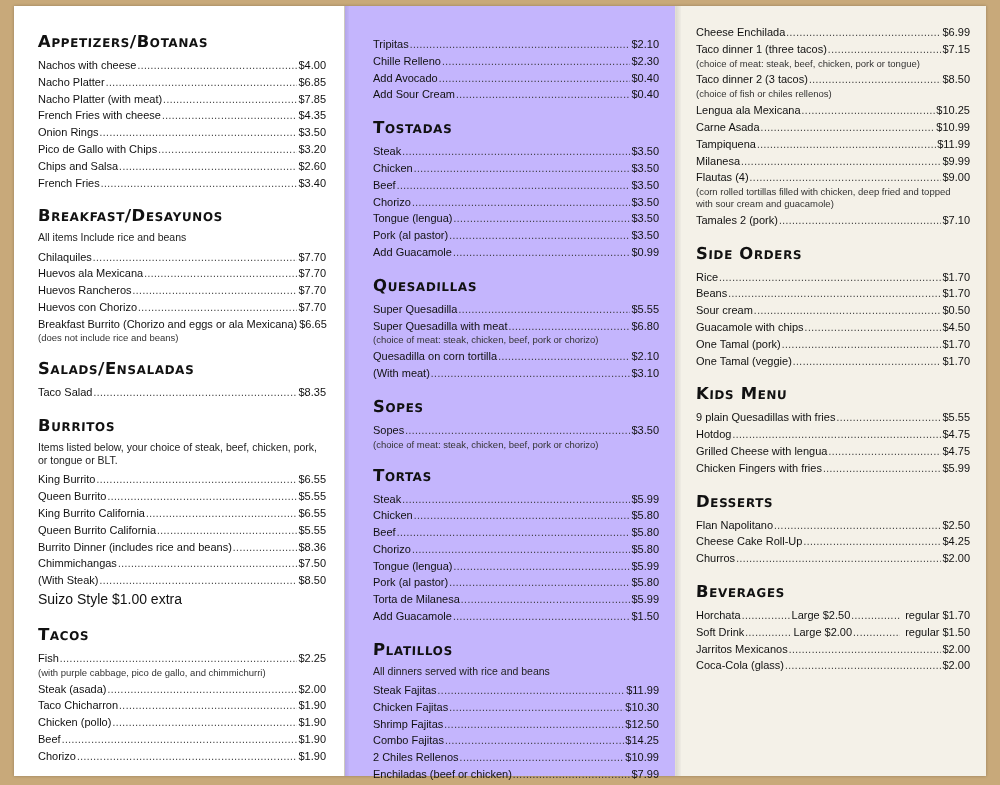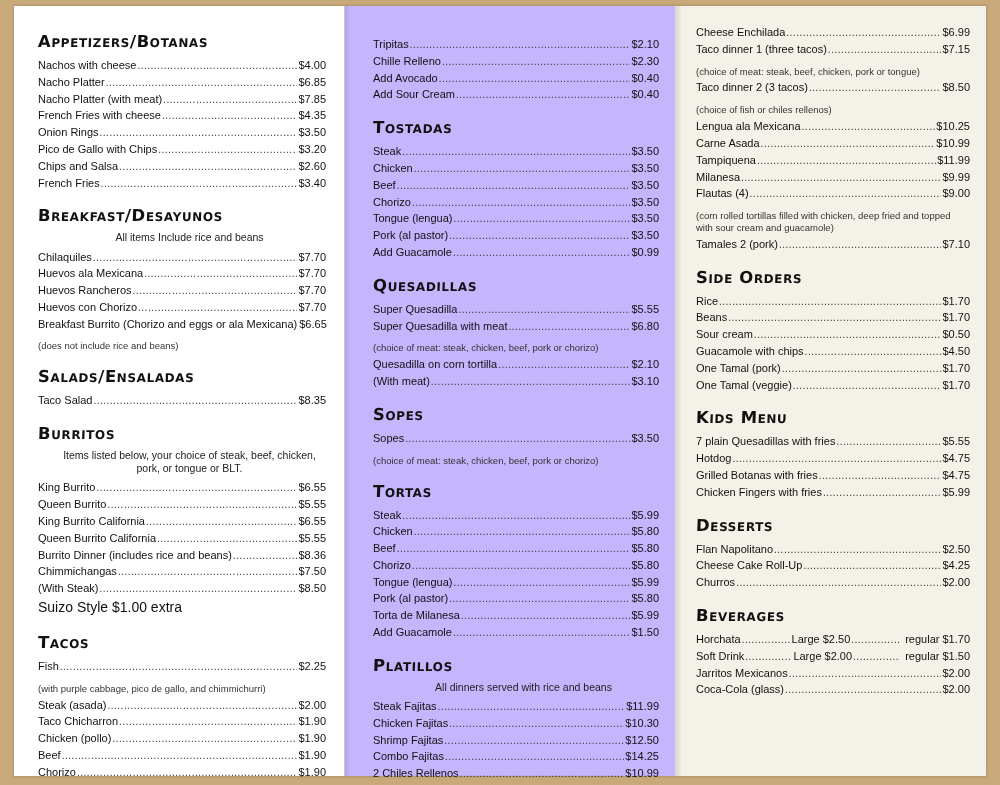--- a/index.html
+++ b/index.html
@@ -65,23 +65,22 @@
     font-variant: small-caps;
     text-transform: capitalize;
     transform: skewX(-2deg);
   }
   .section {
     margin-bottom: 15px;
   }
   .note {
     font-size: 10.5px;
     color: #222;
-    margin: 0 0 4px 15px;
+    margin: 0 0 4px 0;
     line-height: 1.25;
-    text-align: center;
   }
   .item {
     display: flex;
     align-items: baseline;
     font-size: 11px;
     color: #111;
     line-height: 1.48;
     white-space: nowrap;
   }
   .item .name {
@@ -103,21 +102,21 @@
   }
   .item .price2 {
     flex: 0 0 auto;
     text-align: right;
     padding-left: 4px;
   }
   .sub {
     font-size: 9.5px;
     color: #333;
     line-height: 1.25;
-    margin: 8px 0 2px 0;
+    margin: 0 0 2px 0;
   }
   .plain {
     font-size: 14px;
     color: #111;
     line-height: 1.5;
   }
   .dots::before {
     content: "......................................................................................................................";
   }
 </style>
@@ -534,31 +533,31 @@
         </div>
         <div class="item">
           <span class="name">One Tamal (veggie)</span>
           <span class="dots"></span>
           <span class="price">$1.70</span>
         </div>
       </div>
       <div class="section">
         <h2 class="section-title">Kids Menu</h2>
         <div class="item">
-          <span class="name">7 plain Quesadillas with fries</span>
+          <span class="name">9 plain Quesadillas with fries</span>
           <span class="dots"></span>
           <span class="price">$5.55</span>
         </div>
         <div class="item">
           <span class="name">Hotdog</span>
           <span class="dots"></span>
           <span class="price">$4.75</span>
         </div>
         <div class="item">
-          <span class="name">Grilled Botanas with fries</span>
+          <span class="name">Grilled Cheese with lengua</span>
           <span class="dots"></span>
           <span class="price">$4.75</span>
         </div>
         <div class="item">
           <span class="name">Chicken Fingers with fries</span>
           <span class="dots"></span>
           <span class="price">$5.99</span>
         </div>
       </div>
       <div class="section">

